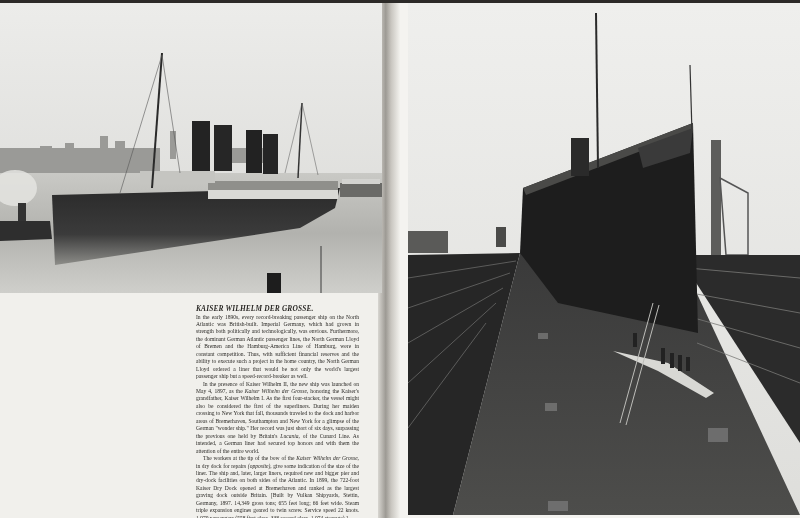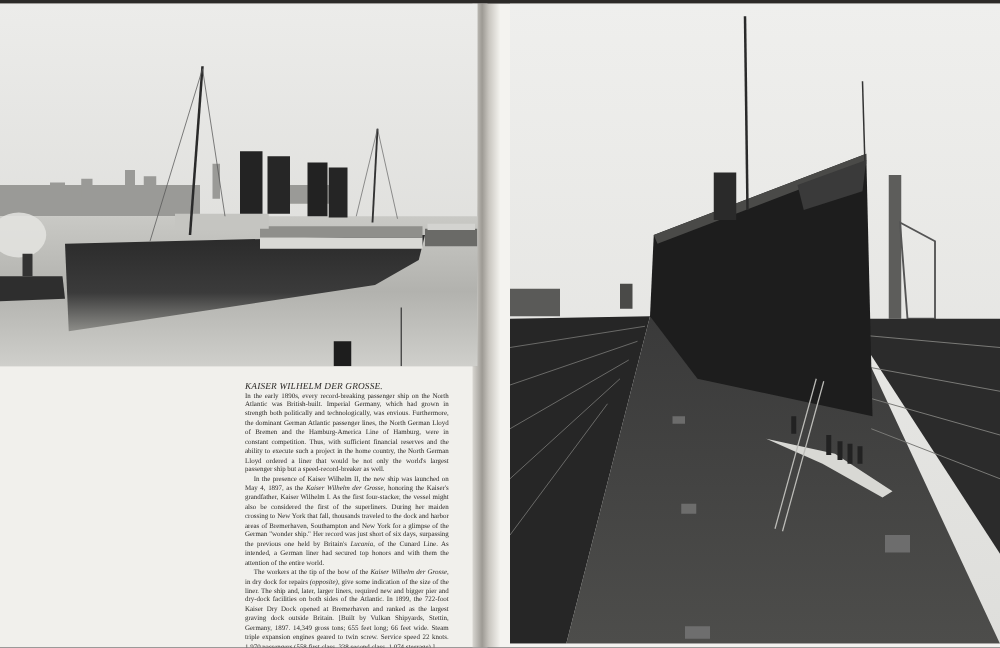--- a/index.html
+++ b/index.html
@@ -18,21 +18,21 @@
     background: linear-gradient(180deg, #e9e9e6 0%, #dcdcd9 40%, #cfcfcb 55%, #a9a9a5 70%, #c4c4c0 85%, #bdbdb9 100%); }
   .photo-harbor svg, .photo-drydock svg { display: block; }
 
   
   .photo-drydock { position: absolute; left: 408px; top: 3px; width: 392px; height: 512px; overflow: hidden;
     background: #e9e9e7; }
 
   
   .text-col { position: absolute; left: 196px; top: 304px; width: 163px;
     font-family: "Liberation Serif", "DejaVu Serif", serif; color: #2b2926; }
-  .caption-title { font-size: 7.4px; font-weight: normal; font-style: italic; letter-spacing: 0.15px;
+  .caption-title { font-size: 7.4px; font-weight: bold; font-style: italic; letter-spacing: 0.15px;
     line-height: 9px; margin-bottom: 0.5px; }
   .para { font-size: 5.55px; line-height: 7.45px; text-align: justify; hyphens: auto; }
   .para + .para { text-indent: 7px; }
   .para i { font-style: italic; }
 </style>
 </head>
 <body>
 
 <div class="spread">
   <div class="top-edge"></div>

